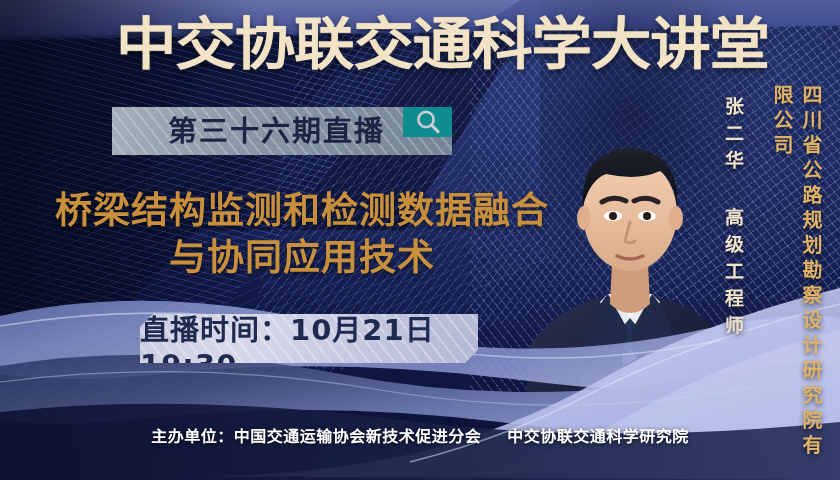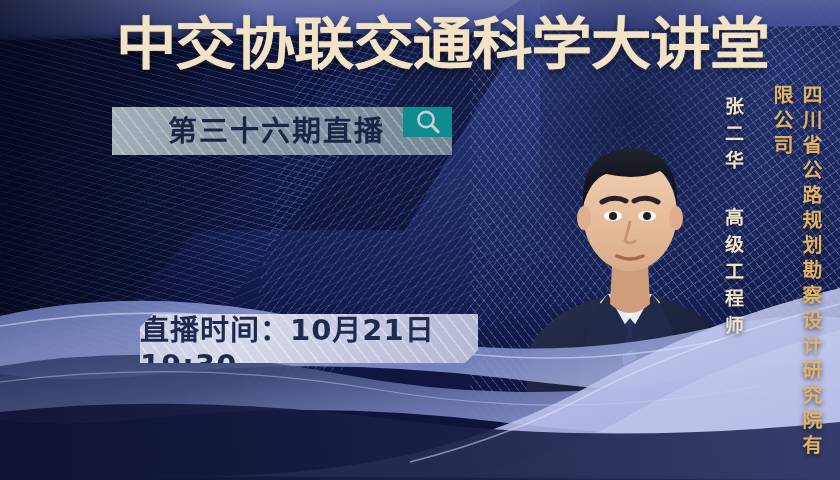--- a/index.html
+++ b/index.html
@@ -334,23 +334,30 @@
   <div class="sub-bar">
     <div class="sub-text">第三十六期直播讲座</div>
     <div class="sub-icon">
       <svg width="30" height="30" viewBox="0 0 30 30" aria-hidden="true">
         <circle cx="13" cy="12.5" r="7.6" fill="none" stroke="#c9ccd4" stroke-width="2.6"></circle>
         <line x1="18.6" y1="18.2" x2="25" y2="24.6" stroke="#c9ccd4" stroke-width="3.2" stroke-linecap="round"></line>
       </svg>
     </div>
   </div>
 
+  <div class="headline">
+    <span class="l1">桥梁结构监测和检测数据融合</span>
+    <span class="l2">与协同应用技术</span>
+  </div>
 
   <div class="time-pill">
     <span class="time-text">直播时间：10月21日19:30</span>
   </div>
 
   <div class="vcol vcol-name">张二华 高级工程师</div>
 
   <div class="vcol vcol-org">四川省公路规划勘察设计研究院有限公司</div>
 
+  <div class="footer">
+    <span>主办单位：</span><span>中国交通运输协会新技术促进分会</span><span class="gap"></span><span>中交协联交通科学研究院</span>
+  </div>
 
 </div>
 
 </body></html>

